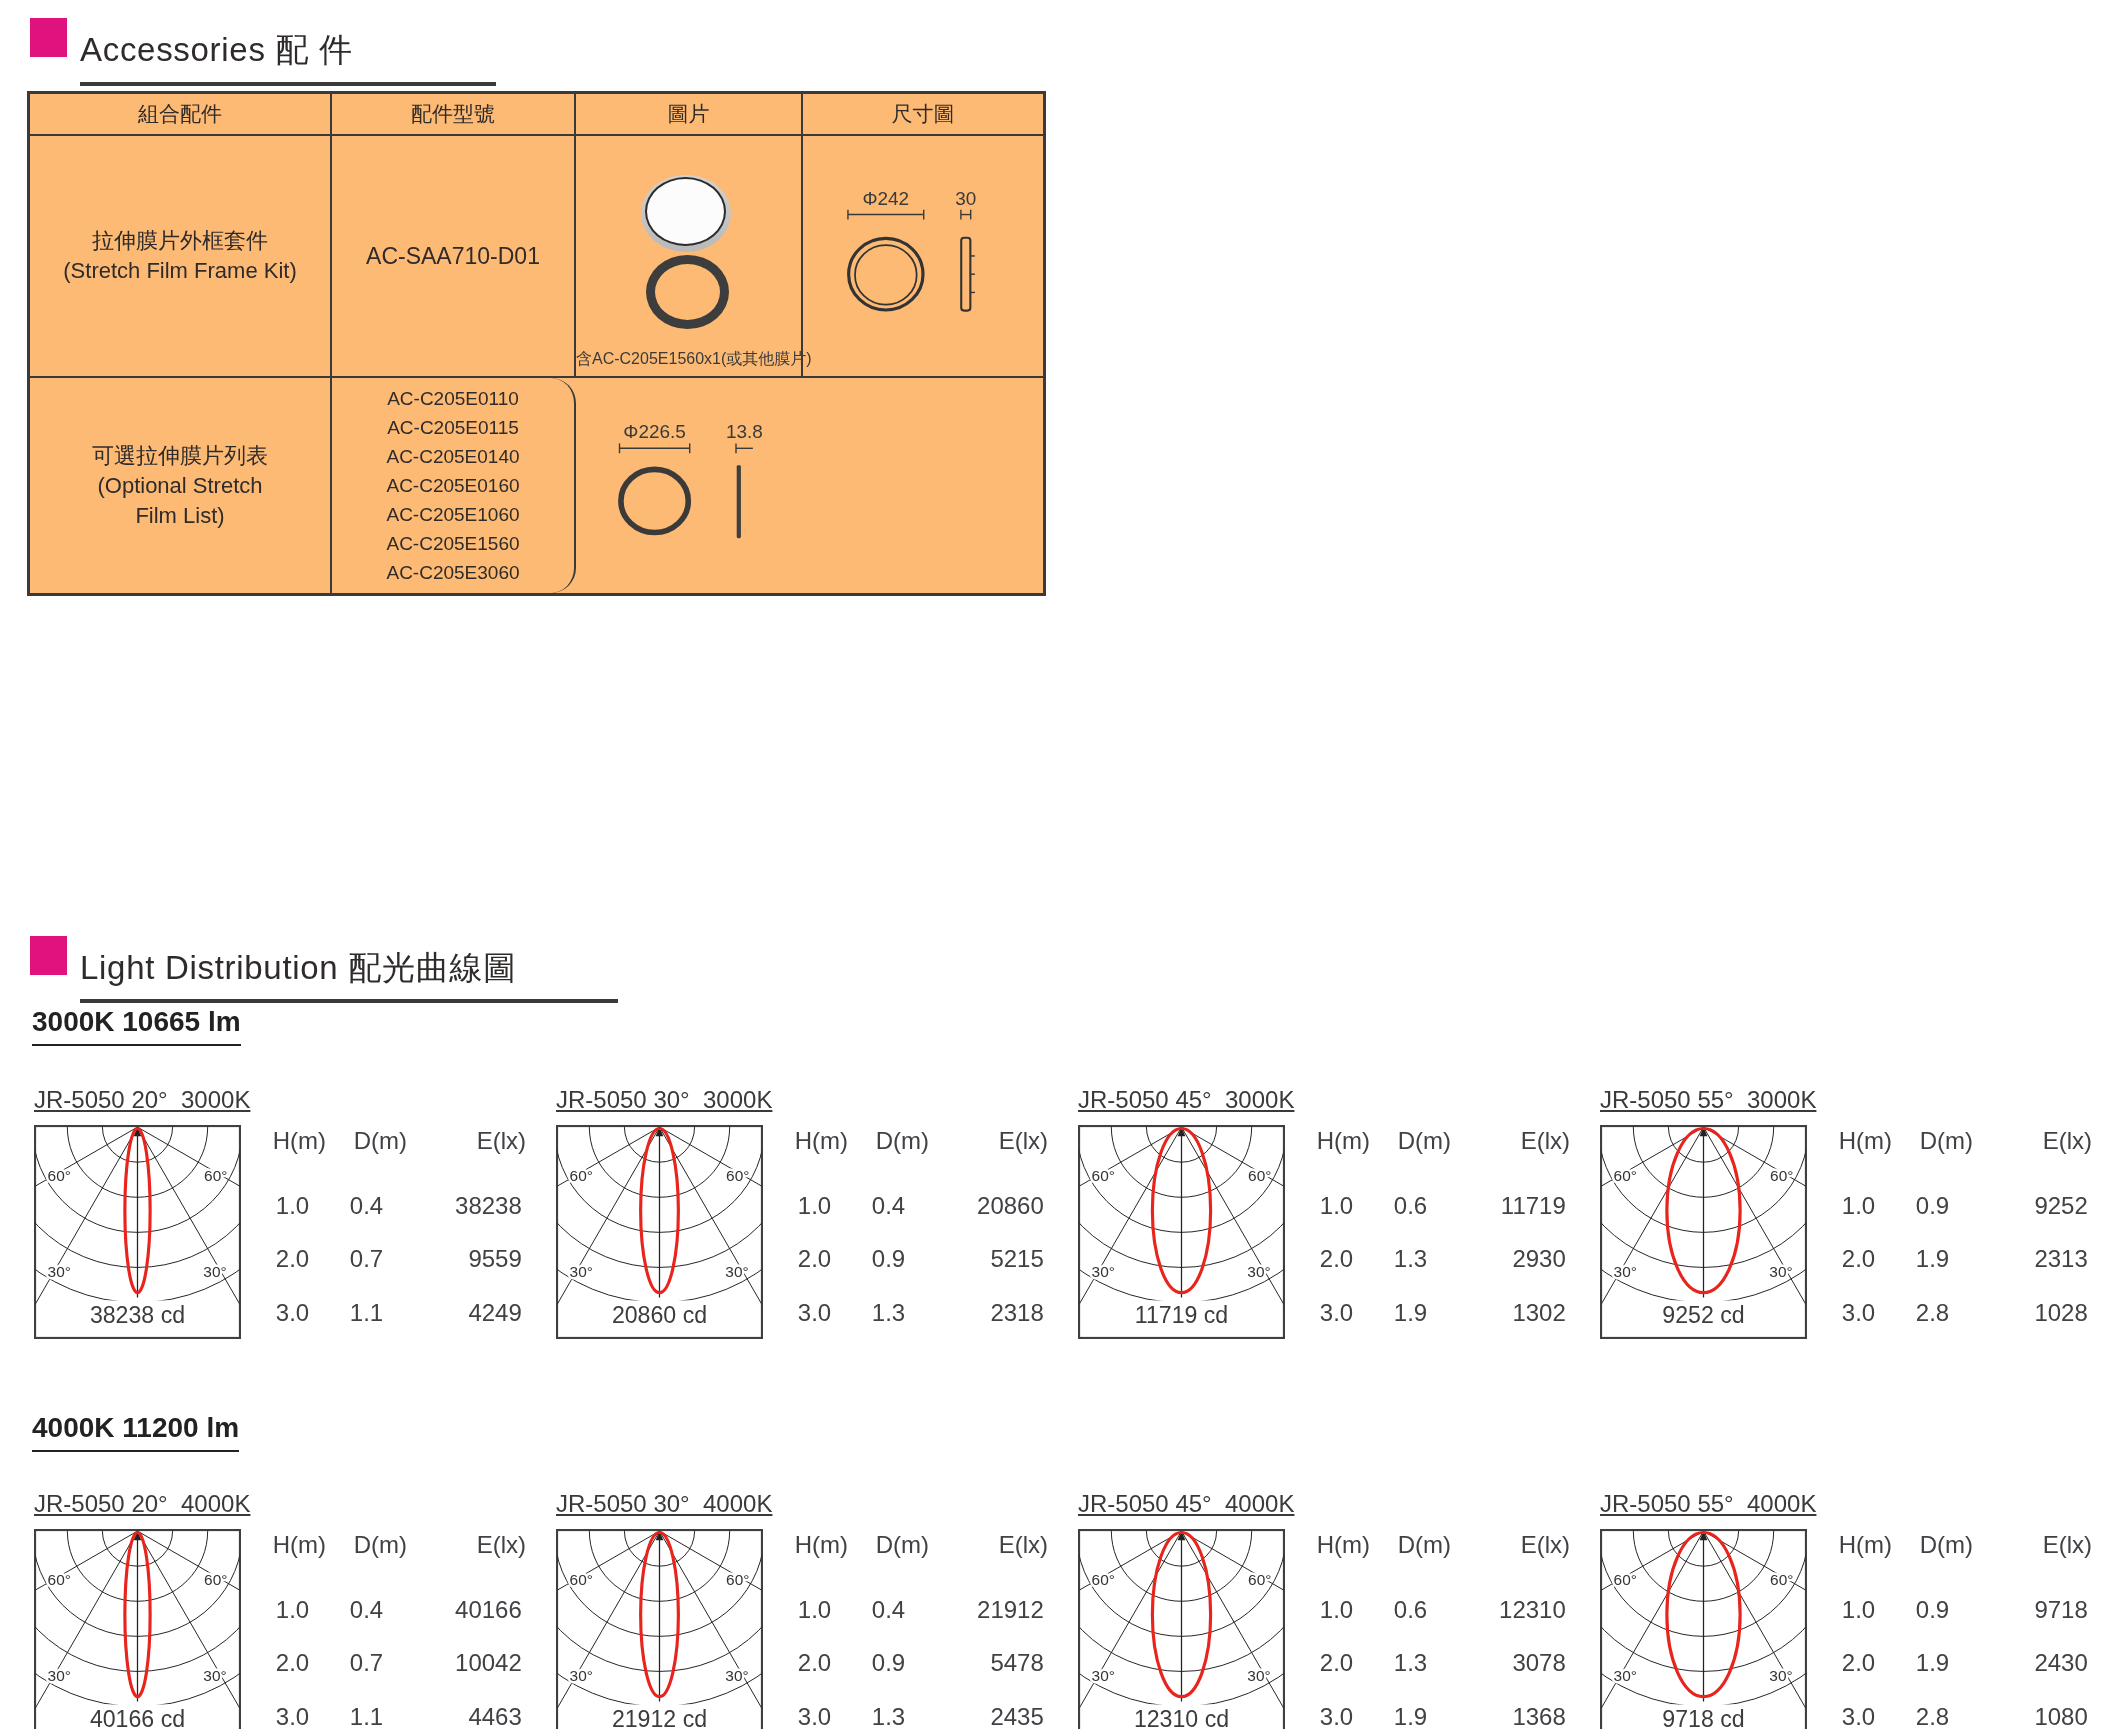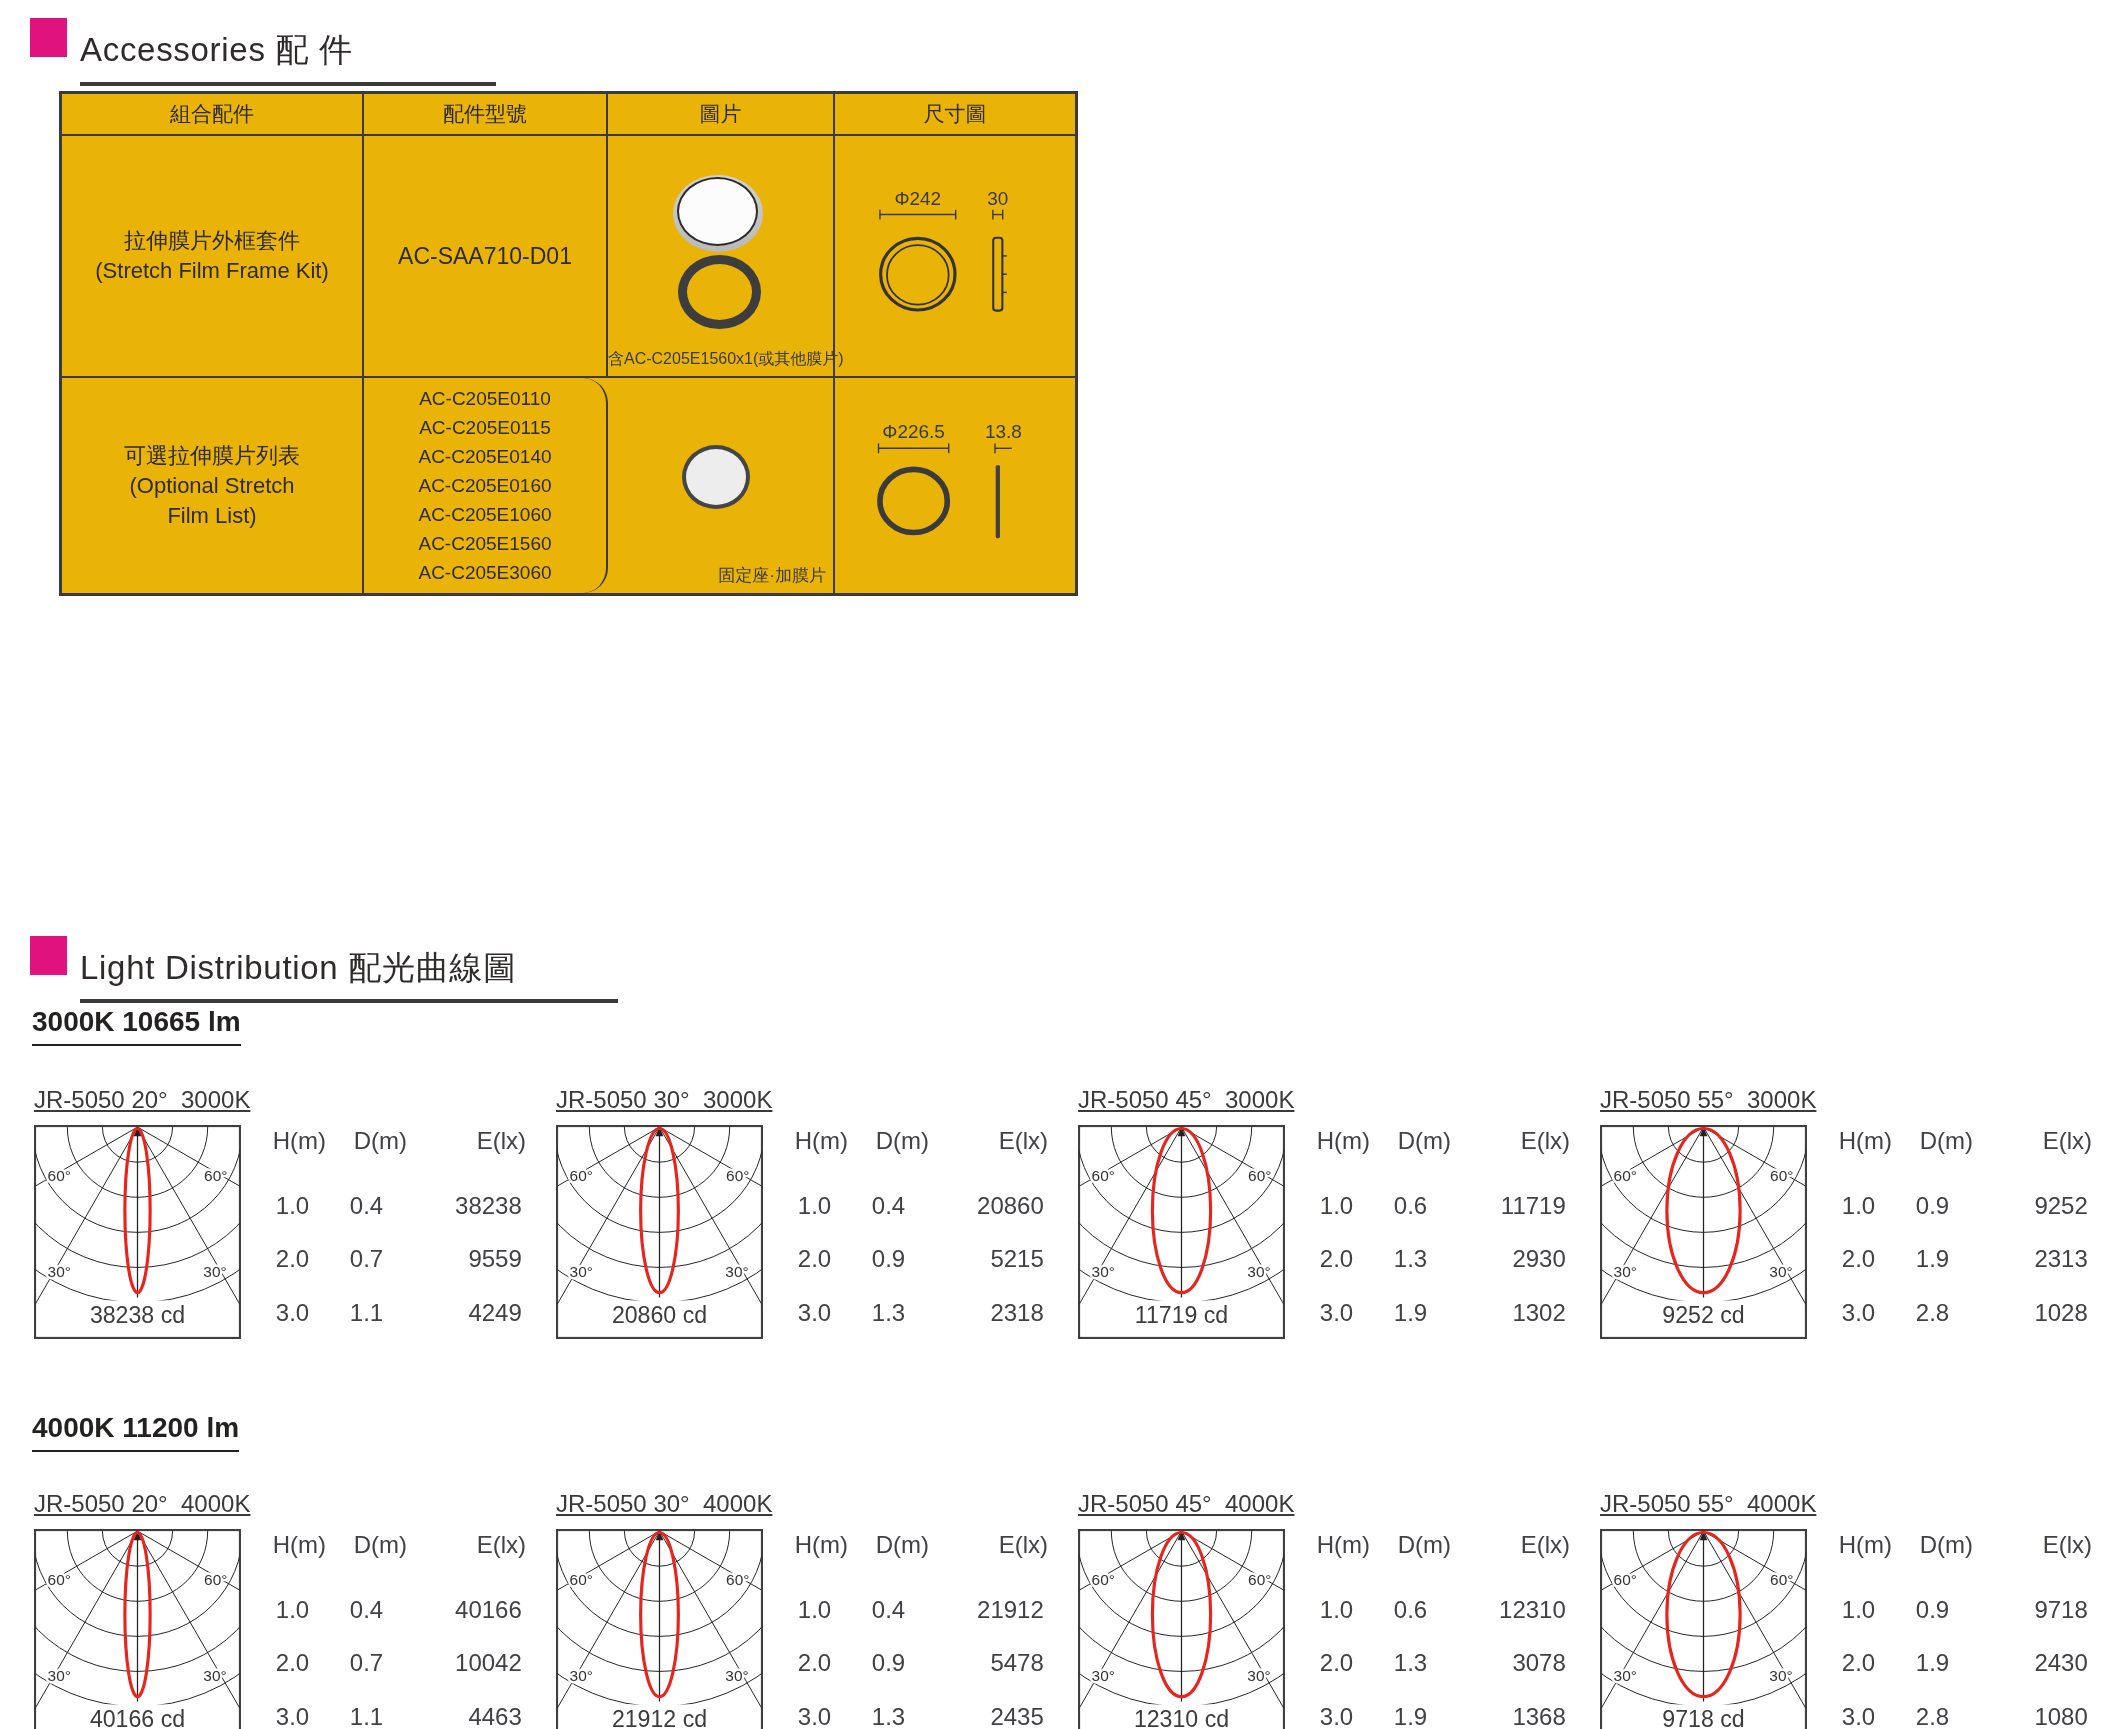--- a/index.html
+++ b/index.html
@@ -5,21 +5,21 @@
   html,body{margin:0;padding:0;}
   body{width:2108px;height:1729px;position:relative;overflow:hidden;background:#ffffff;
        font-family:"Liberation Sans","DejaVu Sans",sans-serif;color:#2e2b2a;}
   .bullet{position:absolute;width:37px;height:39px;background:#e0127e;}
   .sec-title{position:absolute;font-size:33px;letter-spacing:0.7px;color:#2e2b2a;white-space:nowrap;}
   .sec-underline{position:absolute;height:3.5px;background:#3a3a3a;}
   .subtitle{position:absolute;font-size:28px;font-weight:bold;color:#242121;
             border-bottom:2.8px solid #242121;padding-bottom:5.6px;white-space:nowrap;}
   
   .acc-table{position:absolute;left:27px;top:91px;border:3.5px solid #3a3a3a;display:grid;
-             grid-template-columns:302px 244px 227px 240px;grid-template-rows:42px 242px 215px;background:#eab308;margin-left:32px;}
+             grid-template-columns:302px 244px 227px 240px;grid-template-rows:42px 242px 215px;background:#fdba74;}
   .acc-cell{border-right:2.1px solid #3a3a3a;border-bottom:2.1px solid #3a3a3a;position:relative;
             display:flex;flex-direction:column;align-items:center;justify-content:center;text-align:center;}
   .acc-cell.last-col{border-right:none;}
   .acc-cell.last-row{border-bottom:none;}
   .acc-head{font-size:21px;color:#2e2b2a;}
   .acc-name{font-size:22px;line-height:30px;}
   .acc-model{font-size:23px;}
   .acc-models{font-size:19px;line-height:29px;border-radius:25px;}
   .photo-cell{display:block;}
   .photo-caption{position:absolute;bottom:5.6px;left:0;right:0;font-size:16px;color:#3a3a3a;text-align:center;white-space:nowrap;}
@@ -99,24 +99,20 @@
     </div>
     <div class="acc-cell acc-models last-row" id="model-list">
         <div>AC-C205E0110</div>
         <div>AC-C205E0115</div>
         <div>AC-C205E0140</div>
         <div>AC-C205E0160</div>
         <div>AC-C205E1060</div>
         <div>AC-C205E1560</div>
         <div>AC-C205E3060</div>
       </div>
-    <div class="acc-cell photo-cell last-row">
-      <div class="film-disc"></div>
-      <div class="photo-caption right">固定座·加膜片</div>
-    </div>
     <div class="acc-cell photo-cell last-col last-row">
       <svg width="240" height="215" viewBox="0 0 342 306">
         <text x="112" y="86" font-size="27" fill="#3a3a3a" text-anchor="middle">Φ226.5</text>
         <line x1="62" y1="100" x2="162" y2="100" stroke="#3a3a3a" stroke-width="2"></line>
         <line x1="62" y1="93" x2="62" y2="107" stroke="#3a3a3a" stroke-width="2"></line>
         <line x1="162" y1="93" x2="162" y2="107" stroke="#3a3a3a" stroke-width="2"></line>
         <ellipse cx="112" cy="175" rx="48" ry="45" fill="none" stroke="#3a3a3a" stroke-width="8"></ellipse>
         <text x="240" y="86" font-size="27" fill="#3a3a3a" text-anchor="middle">13.8</text>
         <line x1="228" y1="100" x2="252" y2="100" stroke="#3a3a3a" stroke-width="2"></line>
         <line x1="228" y1="93" x2="228" y2="107" stroke="#3a3a3a" stroke-width="2"></line>

